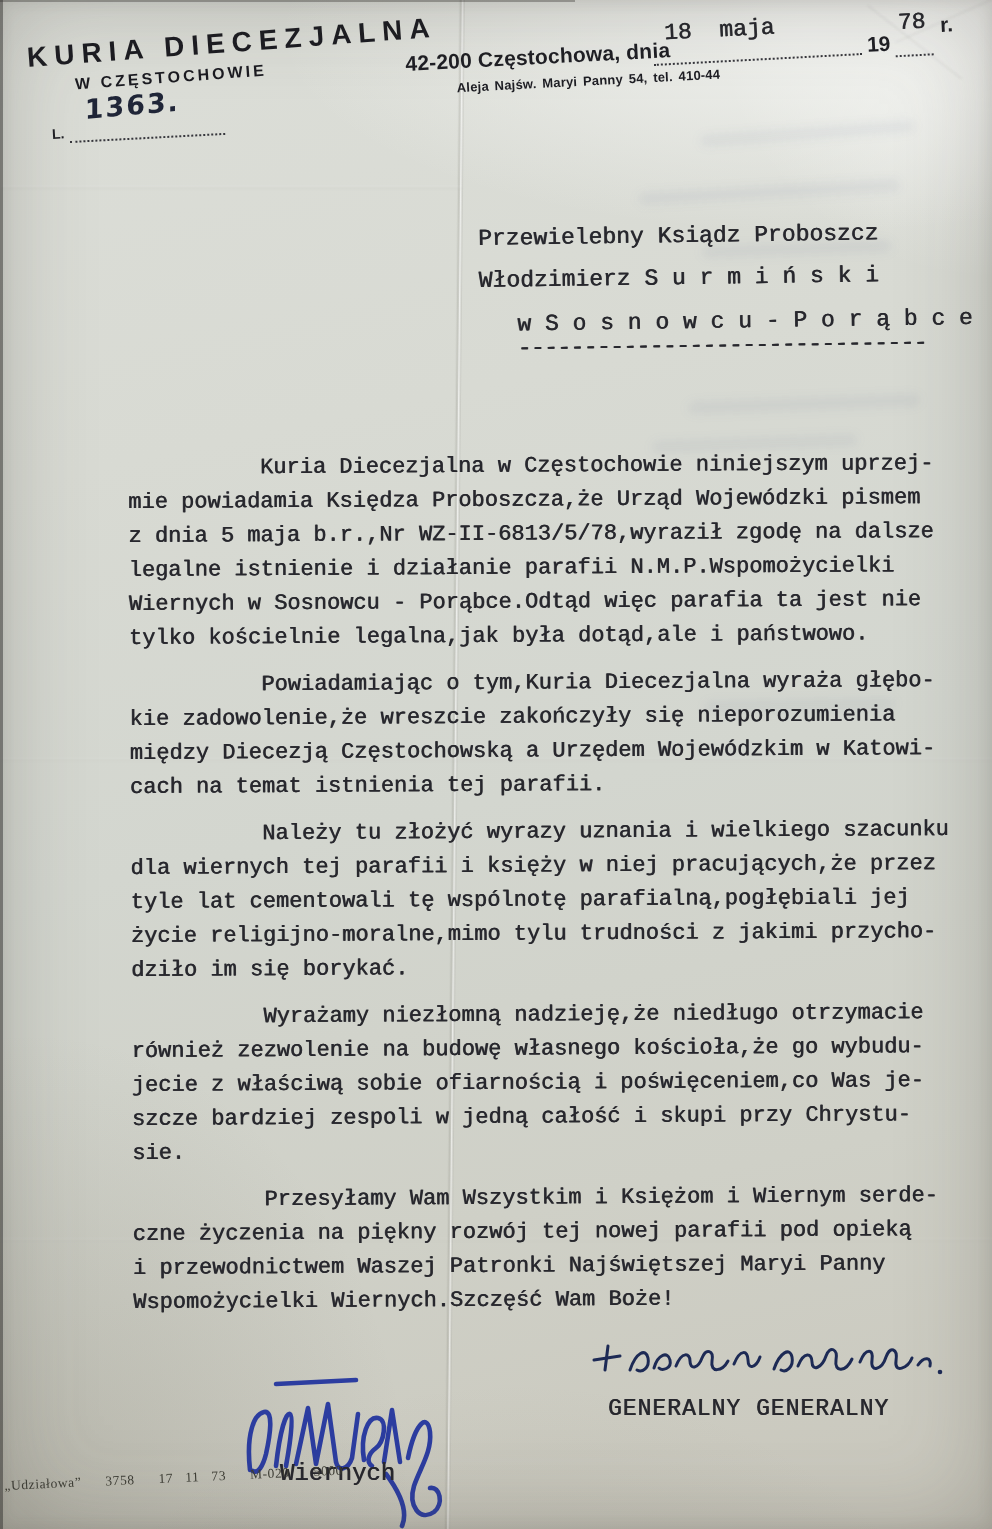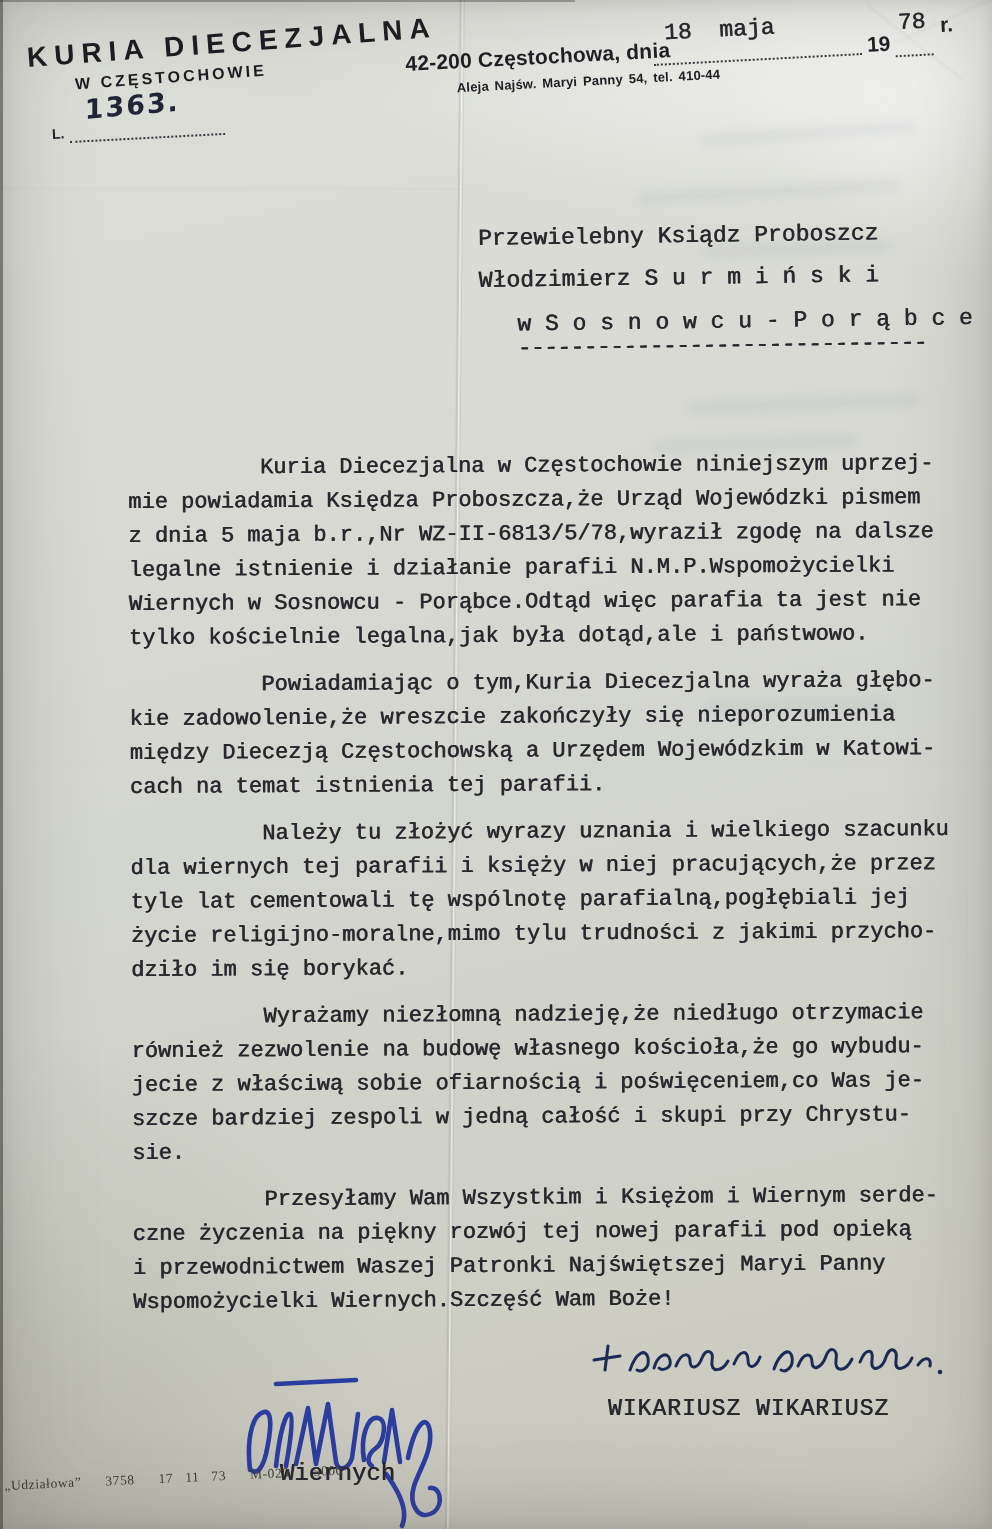--- a/index.html
+++ b/index.html
@@ -160,21 +160,21 @@
     <svg width="360" height="64" viewBox="0 0 360 64">
       <g fill="none" stroke-width="3" stroke-linecap="round" stroke-linejoin="round" stroke="#1d2a55">
         <path d="M6 32 L32 28"></path>
         <path d="M20 18 L17 42"></path>
         <path d="M42 42 C48 24 58 20 60 30 C62 40 54 45 49 42 M66 40 C70 26 80 23 82 32 C84 41 74 43 71 40 M88 38 C94 23 102 25 102 33 C102 42 110 41 114 30 C118 20 126 22 124 33 C122 45 134 44 140 33 M146 36 C152 21 160 22 160 32 C160 42 168 40 172 29"></path>
         <path d="M186 41 C192 24 202 19 204 29 C206 39 198 45 193 42 M210 38 C216 23 224 25 224 34 C224 44 234 40 238 28 C242 17 250 21 248 32 C246 45 258 44 264 31 M272 34 C278 19 286 21 284 32 C282 45 294 42 298 29 C302 18 310 20 308 33 C306 46 320 40 324 30"></path>
         <path d="M330 37 C336 28 344 29 342 38"></path>
         <circle cx="352" cy="44" r="2.3" fill="#1d2a55" stroke="none"></circle>
       </g>
     </svg>
-    <div class="abs tw cap">WIKARIUSZ WIKARIUSZ</div>
+    <div class="abs tw cap">GENERALNY GENERALNY</div>
   </div>
 
   <div class="abs sig-left">
     <svg width="240" height="156" viewBox="0 0 240 156">
       <g fill="none" stroke-width="4.6" stroke-linecap="round" stroke-linejoin="round" stroke="#2c3da0">
         <path d="M40 10 L120 6"></path>
         <path d="M14 96 C10 60 18 40 28 38 C38 36 34 62 30 80 C27 92 22 100 17 97"></path>
         <path d="M40 92 C44 56 50 38 54 40 C58 42 54 70 50 92"></path>
         <path d="M60 90 L72 34 L80 90 L92 30 L100 88 C102 98 112 96 116 84 L122 40"></path>
         <path d="M128 86 C124 62 132 42 142 44 C152 46 148 68 140 74 C132 80 130 88 136 92"></path>

